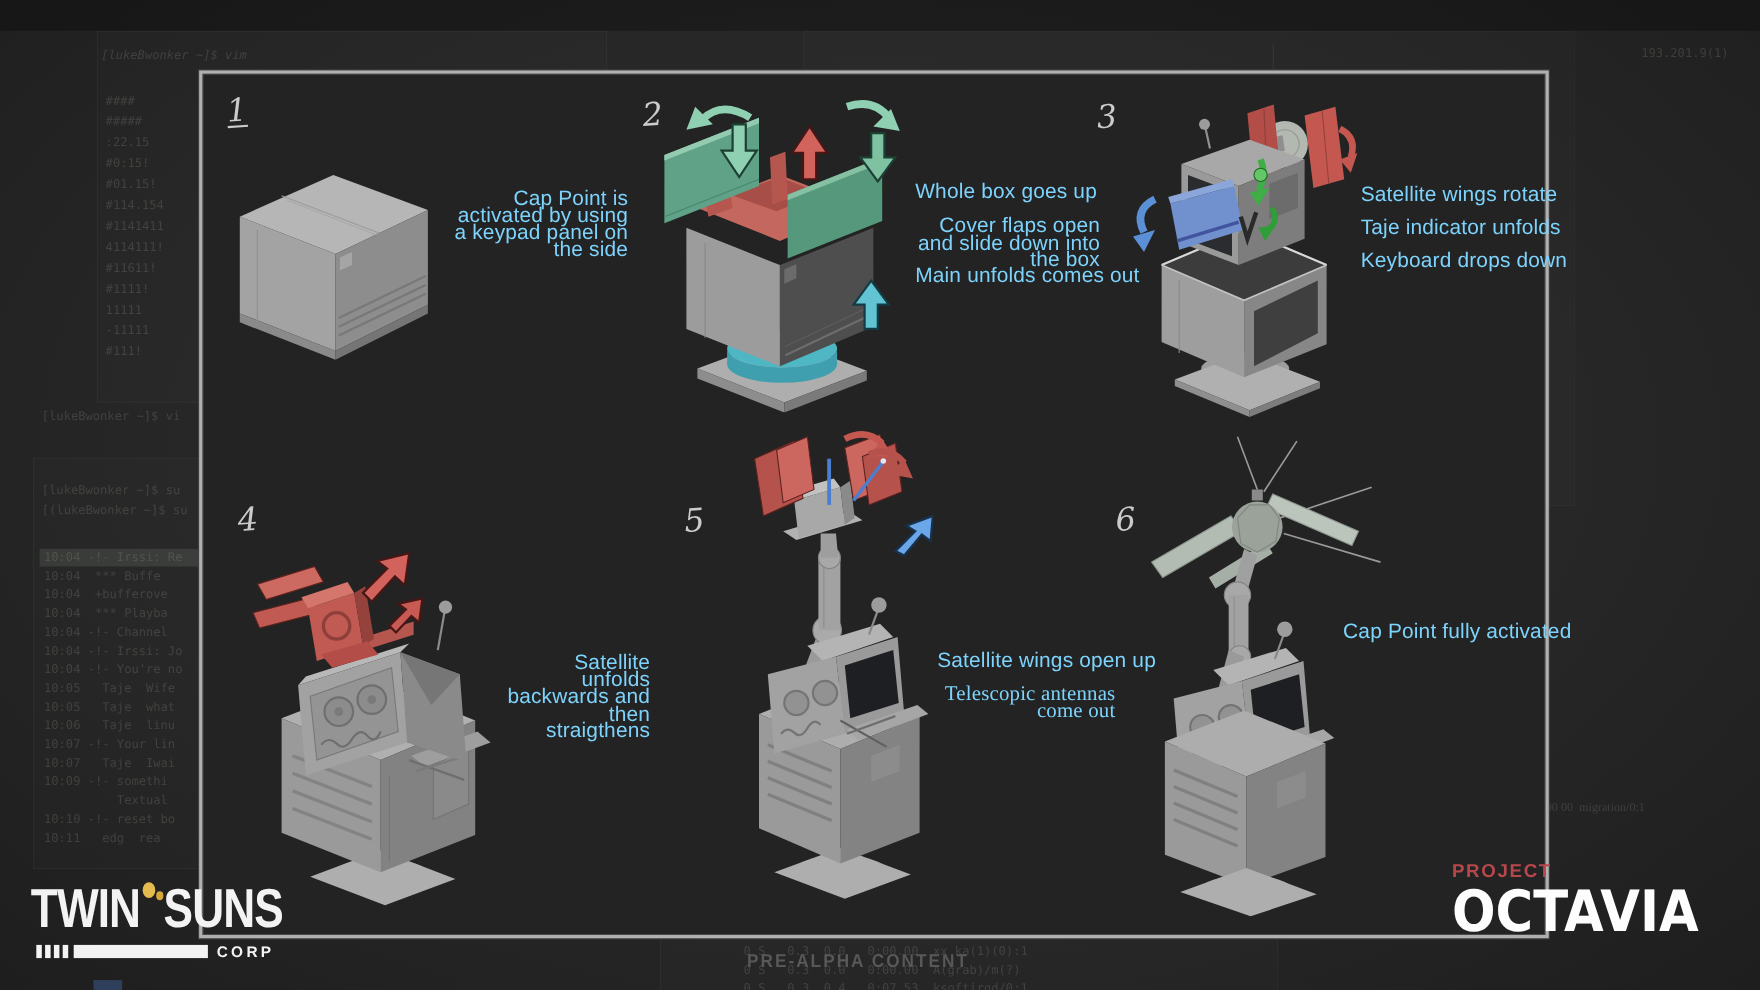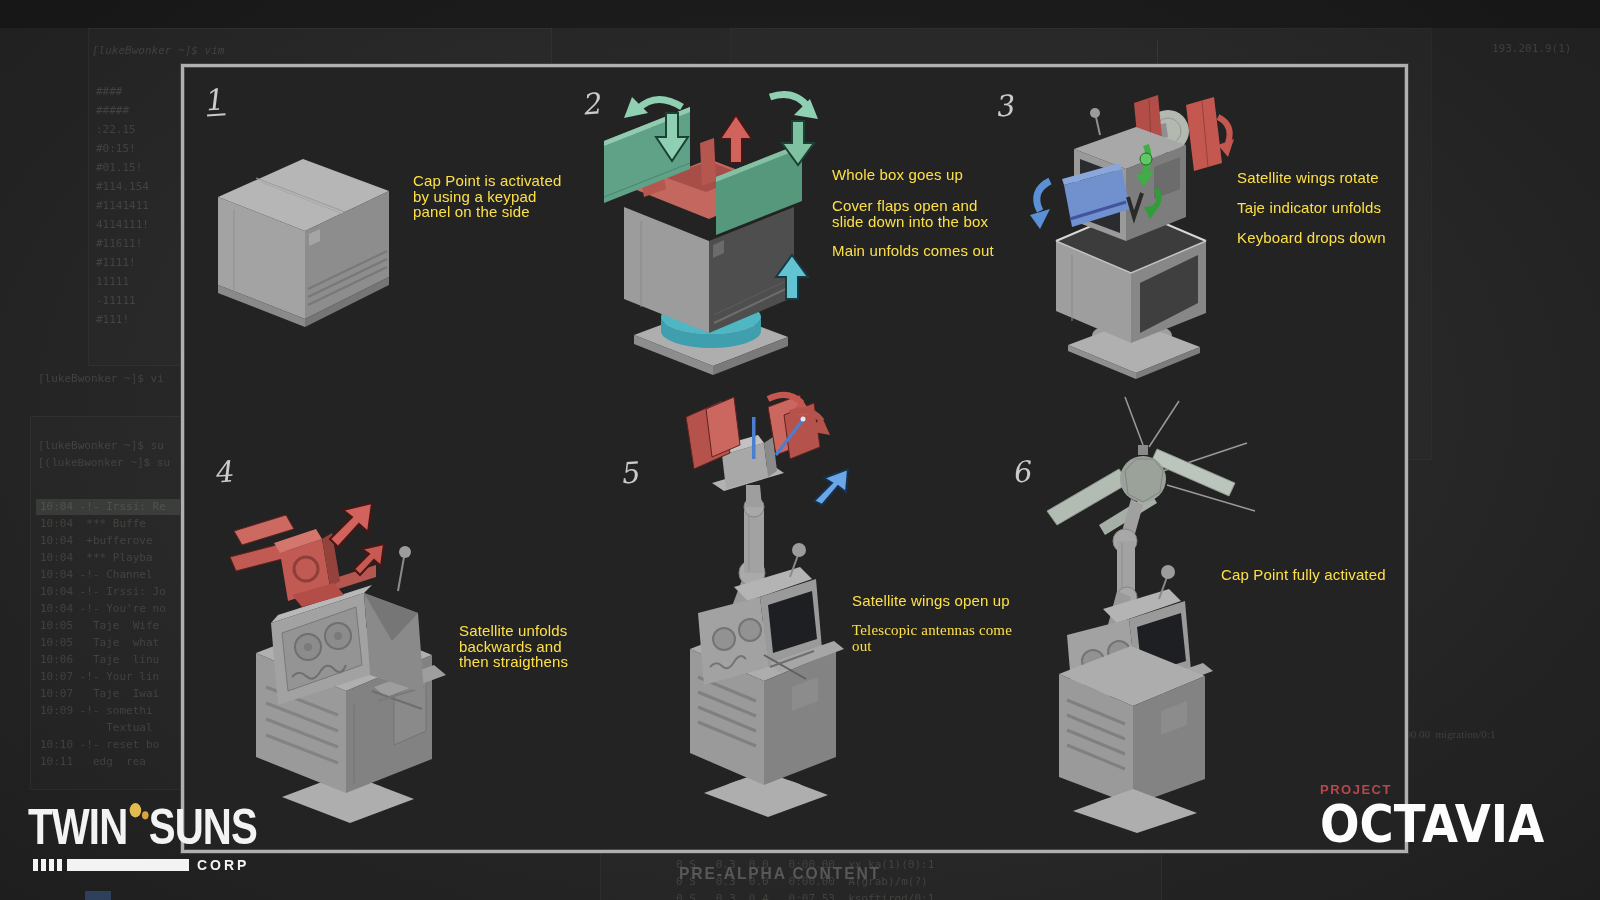--- a/index.html
+++ b/index.html
@@ -13,37 +13,37 @@
     color:rgba(160,170,152,.22);white-space:pre;filter:blur(.6px);}
   .bgline{position:absolute;background:rgba(160,165,150,.12);}
   .irc-hl{position:absolute;left:36px;top:499px;width:146px;height:16px;background:rgba(125,135,118,.22);filter:blur(.5px);}
   .bluebar{position:absolute;left:85px;top:891px;width:26px;height:9px;background:#3b5f98;opacity:.5;}
   
   .panel{position:absolute;left:181px;top:64px;width:1227px;height:789px;background:#232323;
     border:3px solid #b0b0b0;box-shadow:0 0 0 1px #3f3f3f, inset 0 0 0 1px #4a4a4a;box-sizing:border-box;z-index:2;}
   .step-number{position:absolute;font-family:"DejaVu Serif", serif;font-style:italic;font-size:29px;
     color:#cbcbcb;transform:rotate(-4deg);}
   .step-number.u{text-decoration:underline;text-underline-offset:4px;}
-  .caption{position:absolute;font-size:15px;line-height:15.5px;letter-spacing:.15px;color:#fde047;}
+  .caption{position:absolute;font-size:19px;line-height:15.5px;letter-spacing:.15px;color:#7dd3fc;text-align:right;}
   .nowrap{white-space:nowrap;}
   .illus{position:absolute;}
   
   .twinsuns{position:absolute;left:28px;top:798px;z-index:5;}
   .ts-title{position:relative;font-family:"Liberation Sans", sans-serif;font-weight:bold;font-size:49px;
     color:#f3f3f3;letter-spacing:-1px;transform:scale(.82,1.02);transform-origin:left top;white-space:nowrap;}
   .suns-dots{display:inline-block;position:relative;width:26px;height:10px;}
   .suns-dots i{position:absolute;border-radius:50%;}
   .dot-big{width:14px;height:14px;left:3px;top:-30px;background:#e4bb4e;}
   .dot-small{width:8px;height:8px;left:18px;top:-22px;background:#d8a53a;}
   .ts-bar{position:absolute;left:5px;top:59px;display:flex;align-items:center;gap:3px;}
   .ts-seg{width:5px;height:12px;background:#f3f3f3;}
   .ts-long{width:122px;height:12px;background:#f3f3f3;margin-left:2px;}
   .ts-corp{font-weight:bold;font-size:14px;letter-spacing:3px;color:#f3f3f3;margin-left:5px;}
   .octavia{position:absolute;left:1320px;top:782px;z-index:5;}
-  .oct-project{font-weight:bold;font-size:13px;letter-spacing:1.5px;color:#b8474b;}
+  .oct-project{font-weight:bold;font-size:17px;letter-spacing:1.5px;color:#b8474b;}
   .oct-name{font-family:"DejaVu Sans", sans-serif;font-weight:bold;font-size:48px;line-height:50px;
     color:#fdfdfd;letter-spacing:0px;transform:scale(.97,1.08);transform-origin:left top;white-space:nowrap;}
   .prealpha{position:absolute;left:600px;top:864px;width:360px;text-align:center;z-index:3;
     font-weight:bold;font-size:17px;letter-spacing:2px;color:#585858;transform:scaleX(.92);}
 </style>
 </head>
 <body>
 
 <div class="screen">
 
@@ -64,21 +64,21 @@
 #114.154
 #1141411
 4114111!
 #11611!
 #1111!
 11111
 -11111
 #111!</div>
   <div class="bgtext" style="left:38px;top:370px;">[lukeBwonker ~]$ vi</div>
   <div class="bgtext" style="left:38px;top:437px;">[lukeBwonker ~]$ su</div>
-  <div class="bgtext" style="left:38px;top:455px;font-family:Liberation Mono, monospace;">[(lukeBwonker ~]$ su</div>
+  <div class="bgtext" style="left:38px;top:455px;">[(lukeBwonker ~]$ su</div>
   <div class="irc-hl"></div>
   <div class="bgtext" style="left:40px;top:498px;">10:04 -!- Irssi: Re
 10:04  *** Buffe
 10:04  +bufferove
 10:04  *** Playba
 10:04 -!- Channel
 10:04 -!- Irssi: Jo
 10:04 -!- You're no
 10:05   Taje  Wife
 10:05   Taje  what
@@ -105,21 +105,21 @@
     <div class="step-number" style="left:438px;top:389px;">5</div>
     <div class="step-number" style="left:830px;top:388px;">6</div>
 
     <div class="caption" style="left:229px;top:106px;width:158px;">Cap Point is activated by using a keypad panel on the side</div>
     <div class="caption nowrap" style="left:648px;top:100px;">Whole box goes up</div>
     <div class="caption" style="left:648px;top:131px;width:168px;">Cover flaps open and slide down into the box</div>
     <div class="caption nowrap" style="left:648px;top:176px;">Main unfolds comes out</div>
     <div class="caption nowrap" style="left:1053px;top:103px;">Satellite wings rotate</div>
     <div class="caption nowrap" style="left:1053px;top:133px;">Taje indicator unfolds</div>
     <div class="caption nowrap" style="left:1053px;top:163px;">Keyboard drops down</div>
-    <div class="caption" style="left:275px;top:556px;width:132px;">Satellite unfolds backwards and then straigthens</div>
+    <div class="caption" style="left:275px;top:528px;width:132px;">Satellite unfolds backwards and then straigthens</div>
     <div class="caption nowrap" style="left:668px;top:526px;">Satellite wings open up</div>
     <div class="caption" style="left:668px;top:556px;width:162px;font-family:Liberation Serif, serif;">Telescopic antennas come out</div>
     <div class="caption nowrap" style="left:1037px;top:500px;">Cap Point fully activated</div>
 
     <svg class="illus" style="left:22px;top:70px;" width="195" height="195" viewBox="0 0 195 195">
       <polygon points="12,60 97,22 183,54 99,94" fill="#b6b6b6"></polygon>
       <line x1="50" y1="41" x2="139" y2="75" stroke="#9b9b9b"></line>
       <line x1="55" y1="45" x2="142" y2="79" stroke="#a8a8a8"></line>
       <polygon points="12,60 99,94 99,182 12,148" fill="#a3a3a3"></polygon>
       <line x1="28" y1="72" x2="28" y2="156" stroke="#909090"></line>

